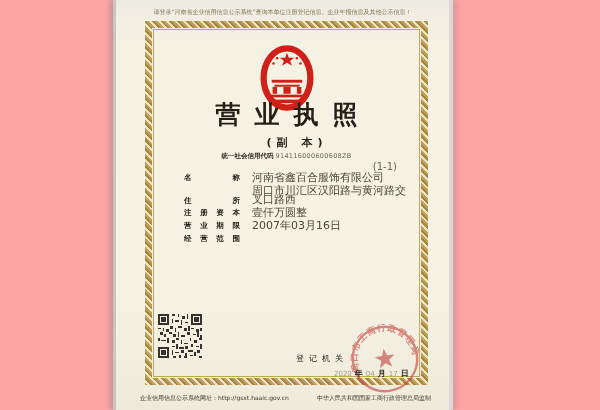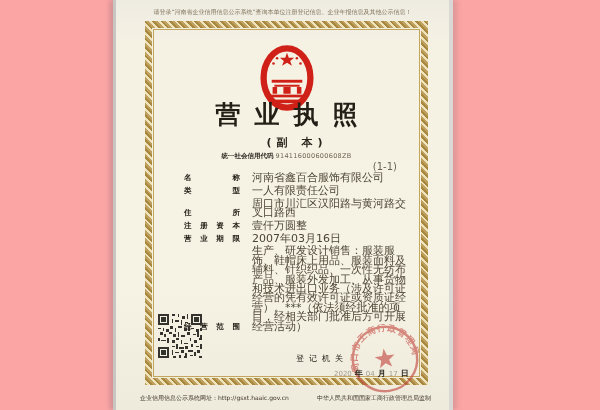--- a/index.html
+++ b/index.html
@@ -92,38 +92,33 @@
           <span class="val">914116000600608ZB</span>
         </div>
         <div class="pageno">(1-1)</div>
 
         <div class="fields">
           <div class="row">
             <span class="flabel">名称</span>
             <span class="fvalue">河南省鑫百合服饰有限公司</span>
           </div>
           <div class="row">
-            <span class="flabel">类型</span>
-            <span class="fvalue">一人有限责任公司</span>
-          </div>
-          <div class="row">
             <span class="flabel">住所</span>
             <span class="fvalue">周口市川汇区汉阳路与黄河路交叉口路西</span>
           </div>
           <div class="row">
             <span class="flabel">注册资本</span>
             <span class="fvalue">壹仟万圆整</span>
           </div>
           <div class="row">
             <span class="flabel">营业期限</span>
             <span class="fvalue">2007年03月16日</span>
           </div>
           <div class="row">
             <span class="flabel">经营范围</span>
-            <span class="fvalue">生产、研发设计销售：服装服饰、鞋帽床上用品、服装面料及辅料、针织织品、一次性无纺布产品、服装外发加工、从事货物和技术进出口业务（涉及许可证经营的凭有效许可证或资质证经营）。***（依法须经批准的项目，经相关部门批准后方可开展经营活动）</span>
           </div>
         </div>
 
         <svg class="qr" viewBox="0 0 29 29" shape-rendering="crispEdges">
           <g fill="#35332e">
             <rect x="0" y="0" width="7" height="7"></rect>
               <rect x="1" y="1" width="5" height="5" fill="#f6f2e3"></rect>
               <rect x="2" y="2" width="3" height="3"></rect>
             <rect x="22" y="0" width="7" height="7"></rect>
               <rect x="23" y="1" width="5" height="5" fill="#f6f2e3"></rect>

